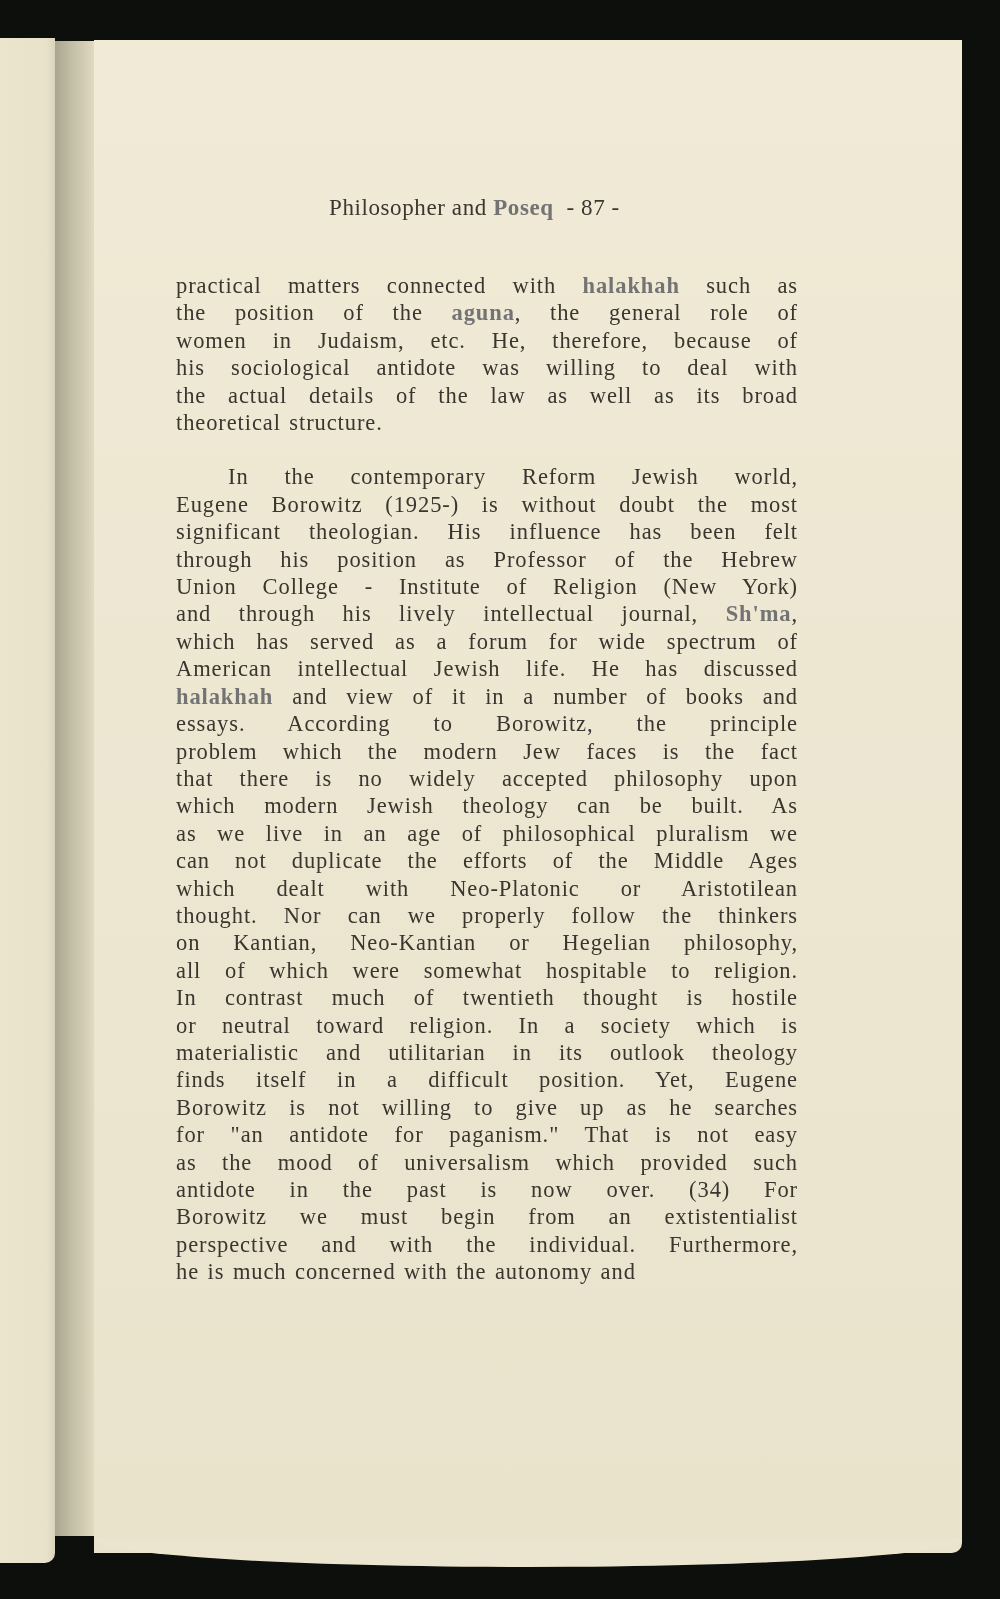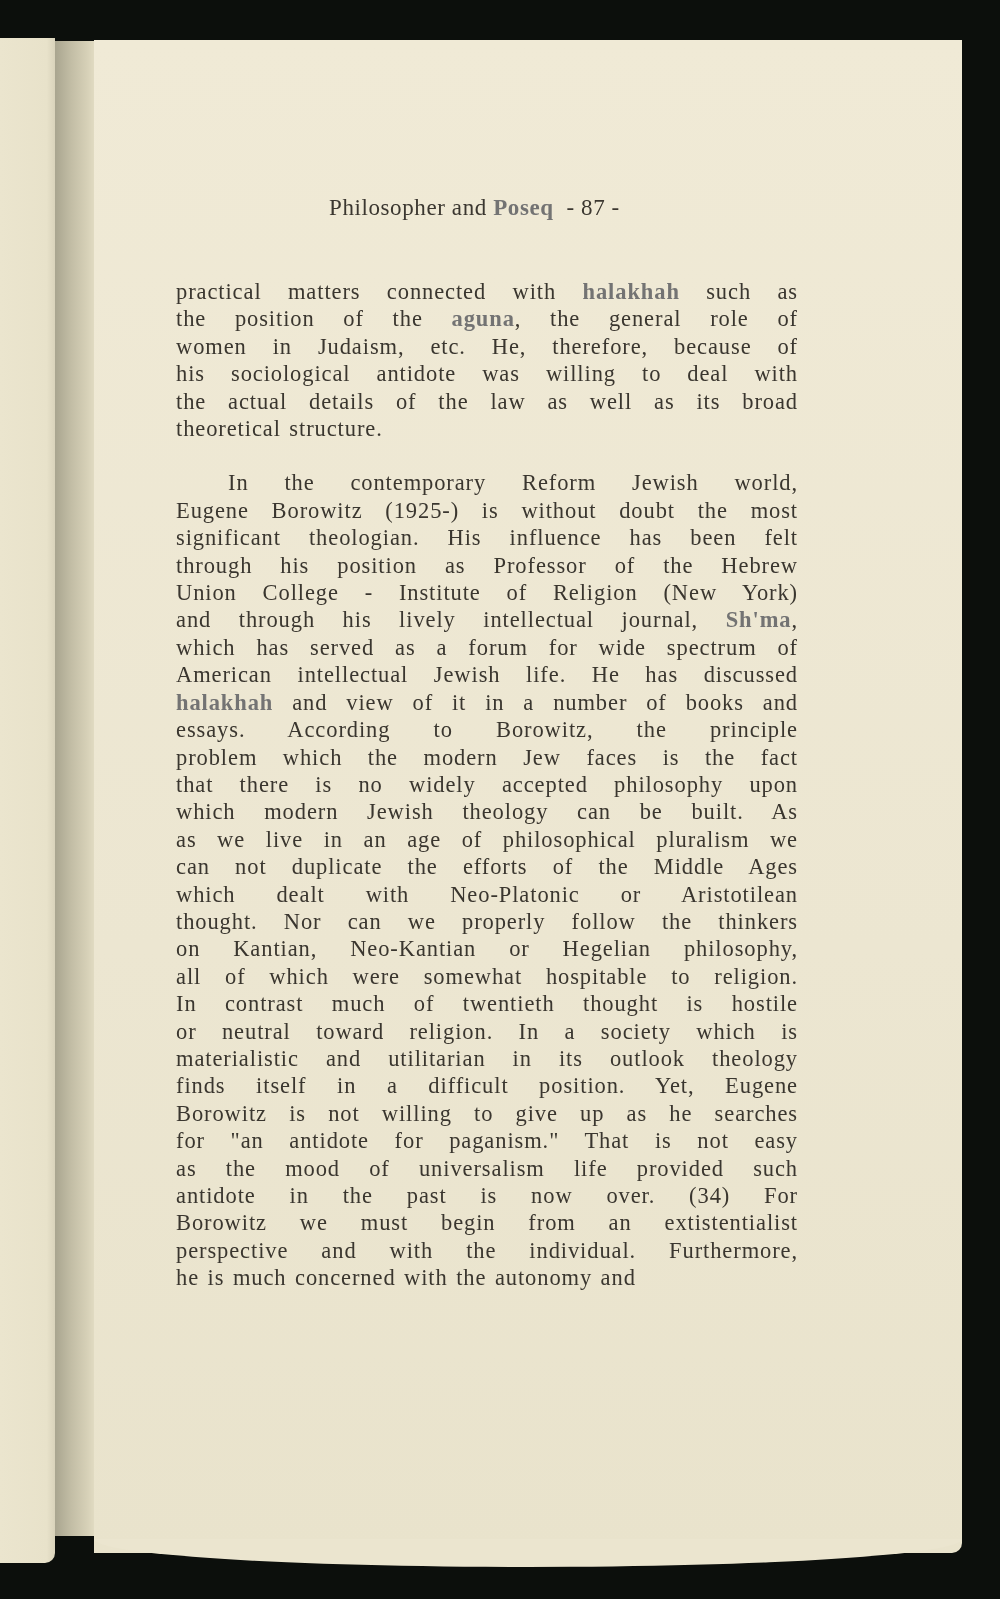--- a/index.html
+++ b/index.html
@@ -26,21 +26,21 @@
     .page::after {
       content: ""; position: absolute; left: 0; right: 0; bottom: -14px; height: 28px;
       background: #ebe5cf; border-radius: 0 0 50% 50% / 0 0 100% 100%;
     }
     .running-head {
       position: absolute; left: 329px; top: 195px;
       font-size: 23px; color: #3b3730; letter-spacing: 0.6px; white-space: pre;
     }
     .running-head b { font-weight: bold; }
     .text-block {
-      position: absolute; left: 176px; top: 278px; width: 622px;
+      position: absolute; left: 176px; top: 272px; width: 622px;
       font-size: 22.5px; line-height: 27.4px; color: #3a362f;
       letter-spacing: 0.9px; word-spacing: 2px;
       text-align: justify;
     }
     .para { margin: 0; }
     .para + .para { margin-top: 27px; }
     .line { display: block; text-align-last: justify; white-space: nowrap; }
     .line.last { text-align-last: left; }
     .indent { padding-left: 52px; margin-top: 25px; }
     b { font-weight: bold; color: #737373; }
@@ -82,19 +82,19 @@
       <span class="line">which dealt with Neo-Platonic or Aristotilean</span>
       <span class="line">thought.  Nor can we properly follow the thinkers</span>
       <span class="line">on Kantian, Neo-Kantian or Hegelian philosophy,</span>
       <span class="line">all of which were somewhat  hospitable to religion.</span>
       <span class="line">In contrast much of twentieth  thought is hostile</span>
       <span class="line">or neutral toward religion.  In a society  which is</span>
       <span class="line">materialistic and utilitarian in its outlook  theology</span>
       <span class="line">finds itself in a difficult position.  Yet, Eugene</span>
       <span class="line">Borowitz is not willing to give up as he searches</span>
       <span class="line">for "an  antidote for paganism."  That is not easy</span>
-      <span class="line">as the mood of  universalism life provided such</span>
+      <span class="line">as the mood of  universalism which provided such</span>
       <span class="line">antidote in the past is now over. (34)  For</span>
       <span class="line">Borowitz we must begin from an extistentialist</span>
       <span class="line">perspective and with the individual.  Furthermore,</span>
       <span class="line last">he is much concerned with the autonomy and</span>
     </div>
   </div>
 
 </body></html>

